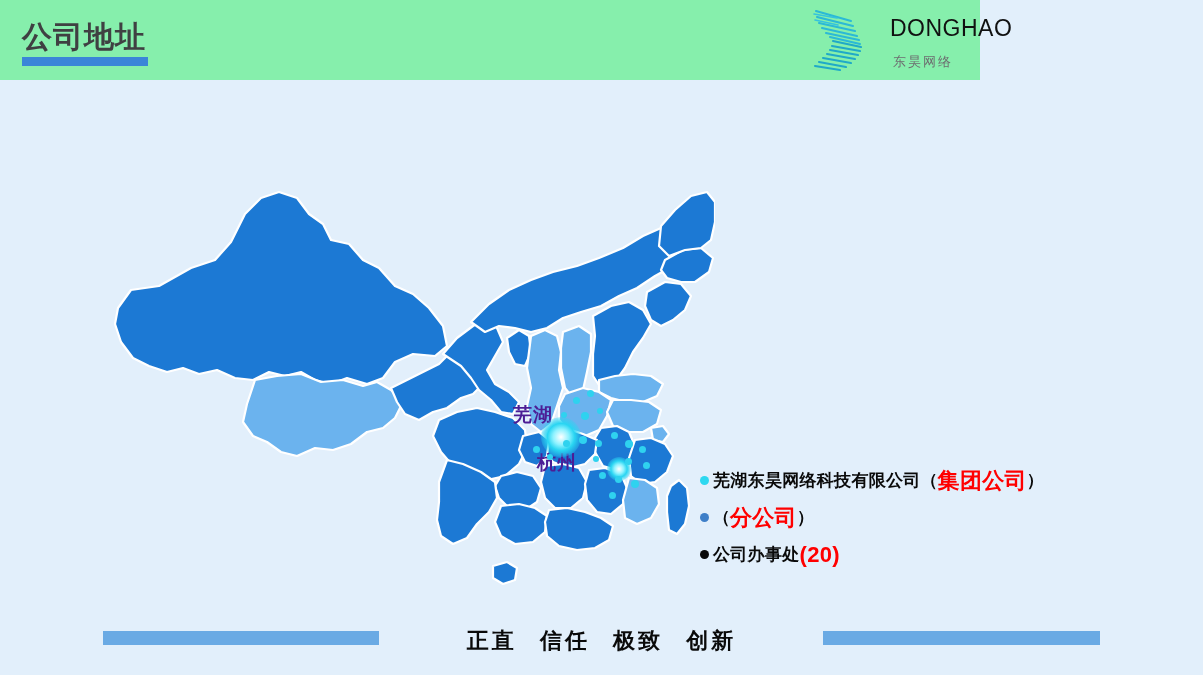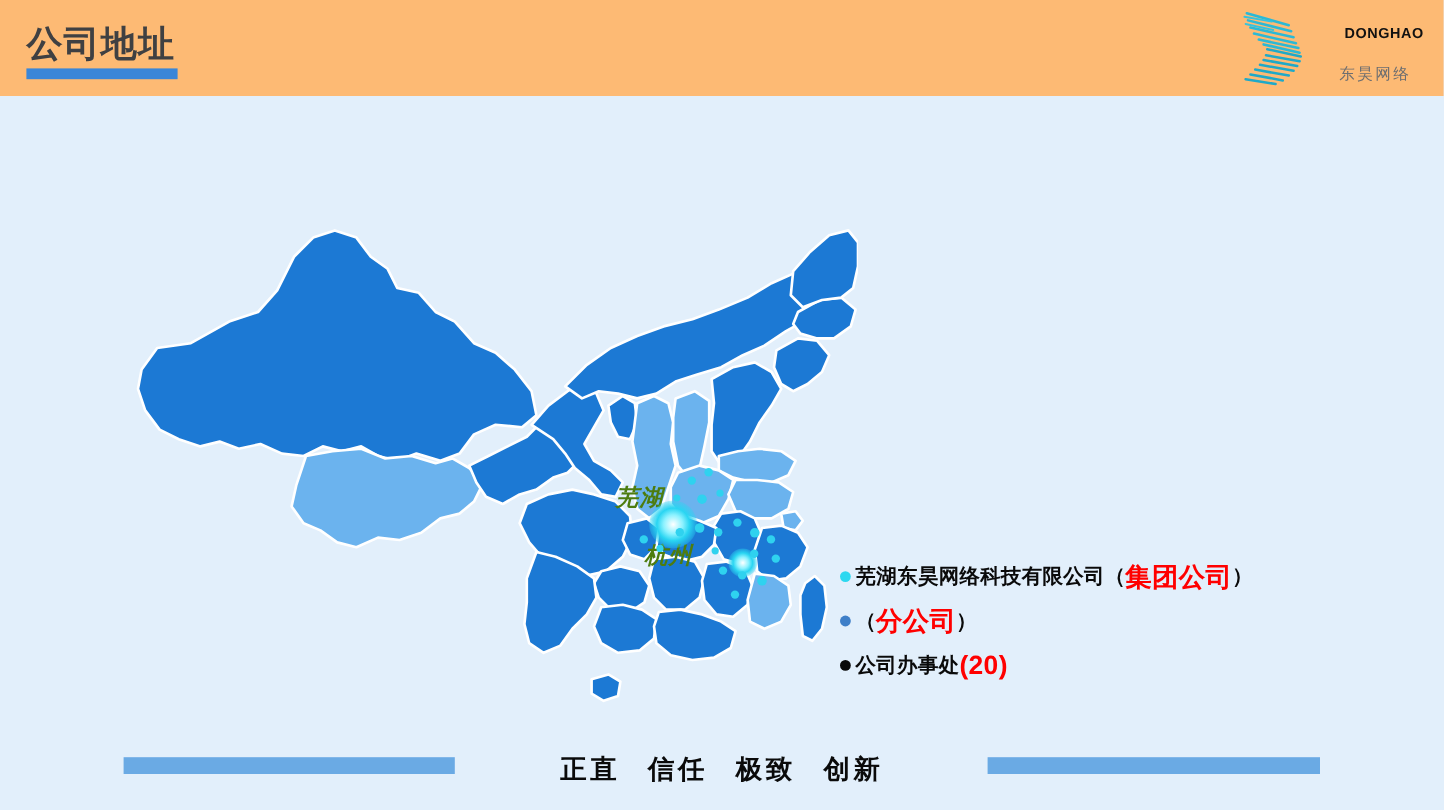--- a/index.html
+++ b/index.html
@@ -12,23 +12,23 @@
     overflow: hidden;
     background: #e2effb;
     font-family: "Liberation Sans", "DejaVu Sans", sans-serif;
     position: relative;
   }
 
   
   .header {
     position: absolute;
     left: 0; top: 0;
-    width: 1203px;
+    width: 980px;
     height: 80px;
-    background: #fdba74;
+    background: #86efac;
   }
   .page-title {
     position: absolute;
     left: 22px;
     top: 17px;
     font-size: 30px;
     font-weight: bold;
     color: #3f4042;
     letter-spacing: 1px;
     white-space: nowrap;
@@ -58,22 +58,22 @@
     height: 66px;
   }
   .logo-text {
     position: absolute;
     left: 66px;
     top: 10px;
     width: 96px;
     text-align: center;
   }
   .logo-en {
-    font-size: 12px;
-    font-weight: bold;
+    font-size: 23px;
+    font-weight: normal;
     color: #111111;
     letter-spacing: 0.5px;
     line-height: 22px;
     margin-left: 15px;
   }
   .logo-cn {
     font-size: 13px;
     color: #6d6e70;
     letter-spacing: 2px;
     line-height: 18px;
@@ -87,24 +87,23 @@
     top: 140px;
     width: 620px;
     height: 470px;
   }
   .map-wrap svg { display: block; }
 
   .map-label {
     position: absolute;
     font-size: 19px;
     font-weight: bold;
-    color: #4d7c0f;
+    color: #4c1d95;
     white-space: nowrap;
     letter-spacing: 1px;
-    font-style: italic;
   }
   .label-wuhu { left: 418px; top: 262px; }
   .label-hangzhou { left: 442px; top: 310px; }
 
   
   .marker-glow {
     position: absolute;
     border-radius: 50%;
     background: radial-gradient(circle, #ffffff 0%, #8df2ff 28%, #29d5f2 48%, rgba(41,213,242,0.45) 66%, rgba(41,213,242,0.0) 80%);
   }

